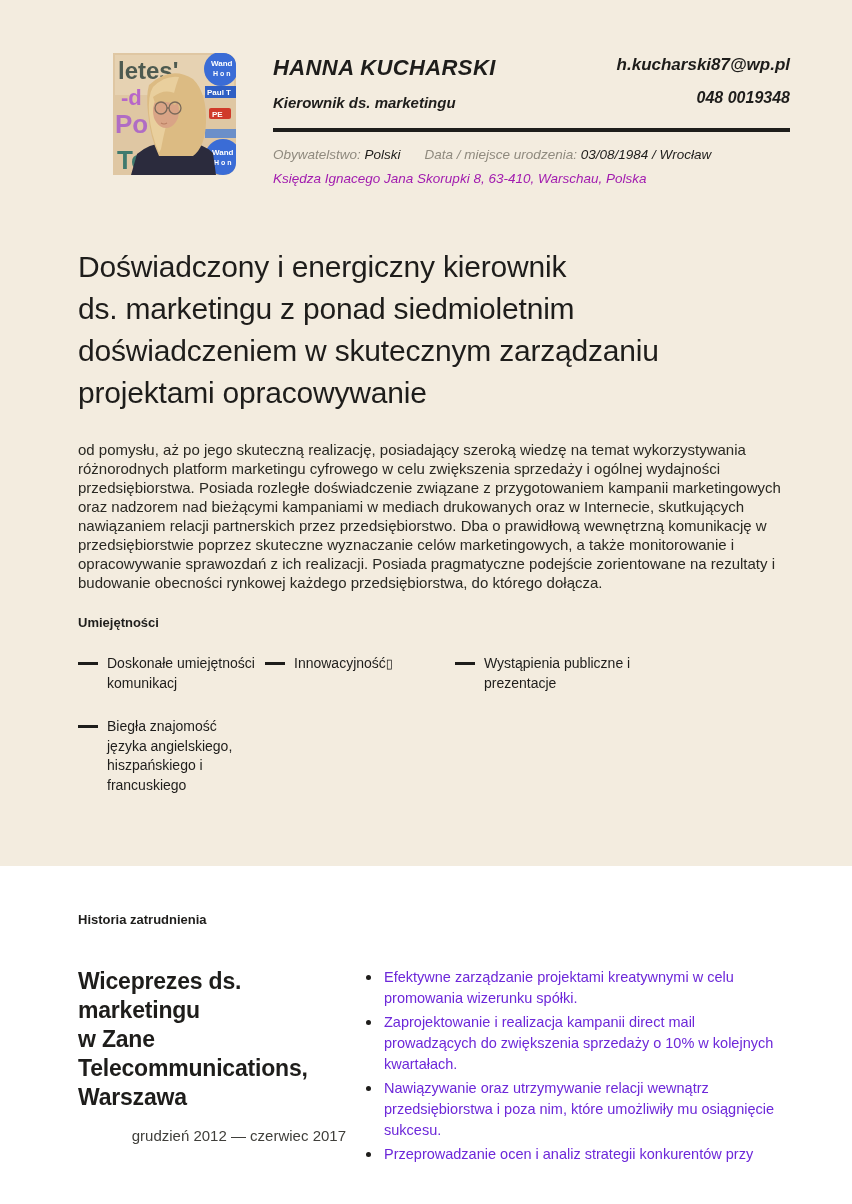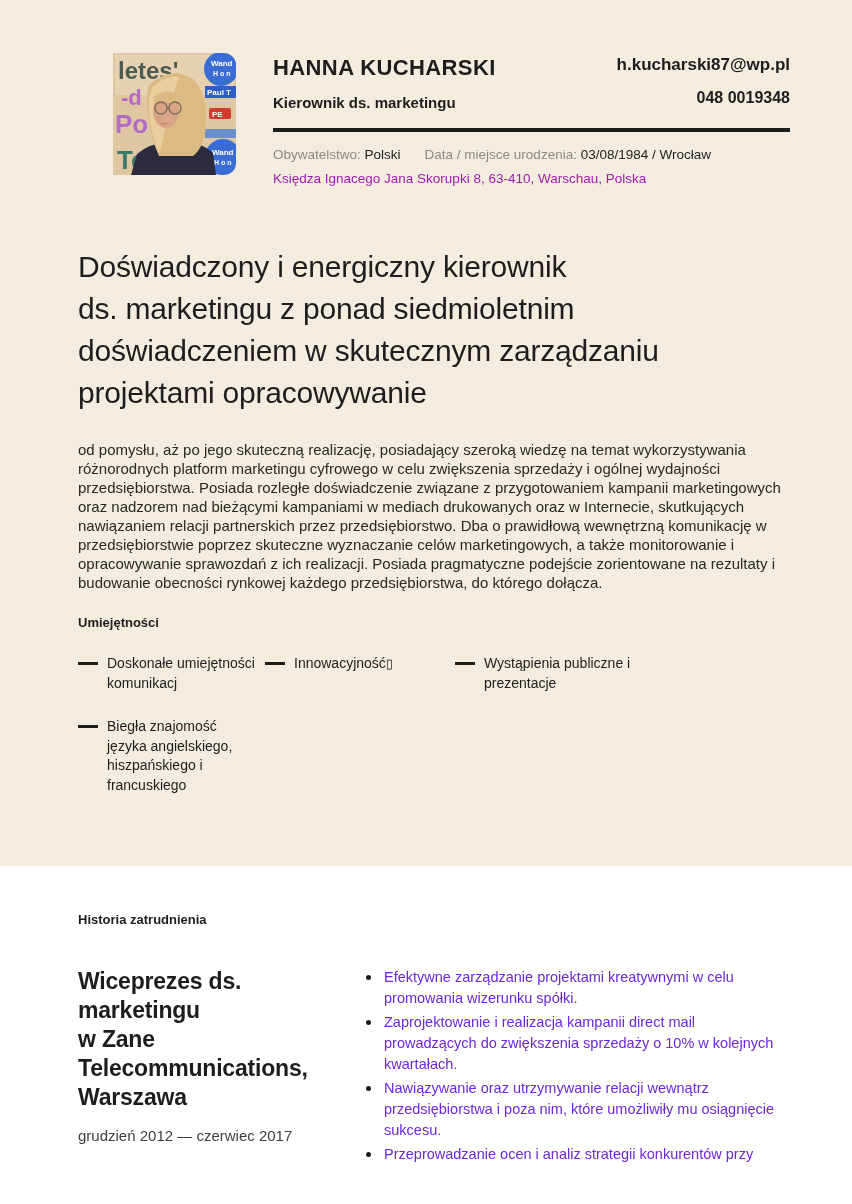--- a/index.html
+++ b/index.html
@@ -16,21 +16,21 @@
     height:866px;
     background:#f3ecdf;
     padding:53px 62px 0 78px;
     overflow:hidden;
   }
   .header-row{display:flex;align-items:flex-start;}
   .photo{
     width:123px;height:122px;border-radius:12px;overflow:hidden;flex:none;padding-left:35px;
   }
   .photo svg{display:block;}
-  .header-main{flex:1;margin-left:37px;padding-top:2px;}
+  .header-main{flex:1;margin-left:37px;padding-top:2px;font-style:italic;}
   .name-row{display:flex;justify-content:space-between;align-items:flex-start;}
   .name{font-size:22px;font-weight:bold;letter-spacing:.4px;}
   .role{font-size:15px;font-weight:bold;margin-top:13px;}
   .contact{text-align:right;}
   .email{font-size:17px;font-weight:bold;}
   .phone{font-size:16px;font-weight:bold;margin-top:14px;}
   .divider{height:4px;background:#1e1d1b;margin-top:17px;}
   .details{margin-top:15px;font-size:13.5px;}
   .details-line1{display:flex;}
   .pair{white-space:nowrap;}
@@ -62,21 +62,21 @@
   .tofu{font-size:13px;line-height:1;}
   
   .employment{
     box-sizing:border-box;height:300px;
     background:#ffffff;padding:46px 62px 0 78px;overflow:hidden;
   }
   .emp-heading{font-size:13px;font-weight:bold;color:#1e1d1b;}
   .entry{display:flex;margin-top:40px;}
   .entry-left{width:268px;flex:none;}
   .entry-title{font-size:23px;font-weight:bold;line-height:29px;letter-spacing:-.2px;}
-  .entry-period{margin-top:15px;font-size:15px;color:#3f3e3a;}
+  .entry-period{margin-top:15px;font-size:15px;color:#3f3e3a;text-align:right;}
   .entry-right{margin-left:20px;width:424px;}
   .bullet{display:flex;margin-bottom:3px;}
   .dot{width:5px;height:5px;border-radius:50%;background:#1e1d1b;margin:8px 13px 0 0;flex:none;}
   .bullet-text{font-size:14.5px;line-height:21px;color:#6d28d9;}
 </style>
 </head>
 <body>
 
 <div class="page">
 

